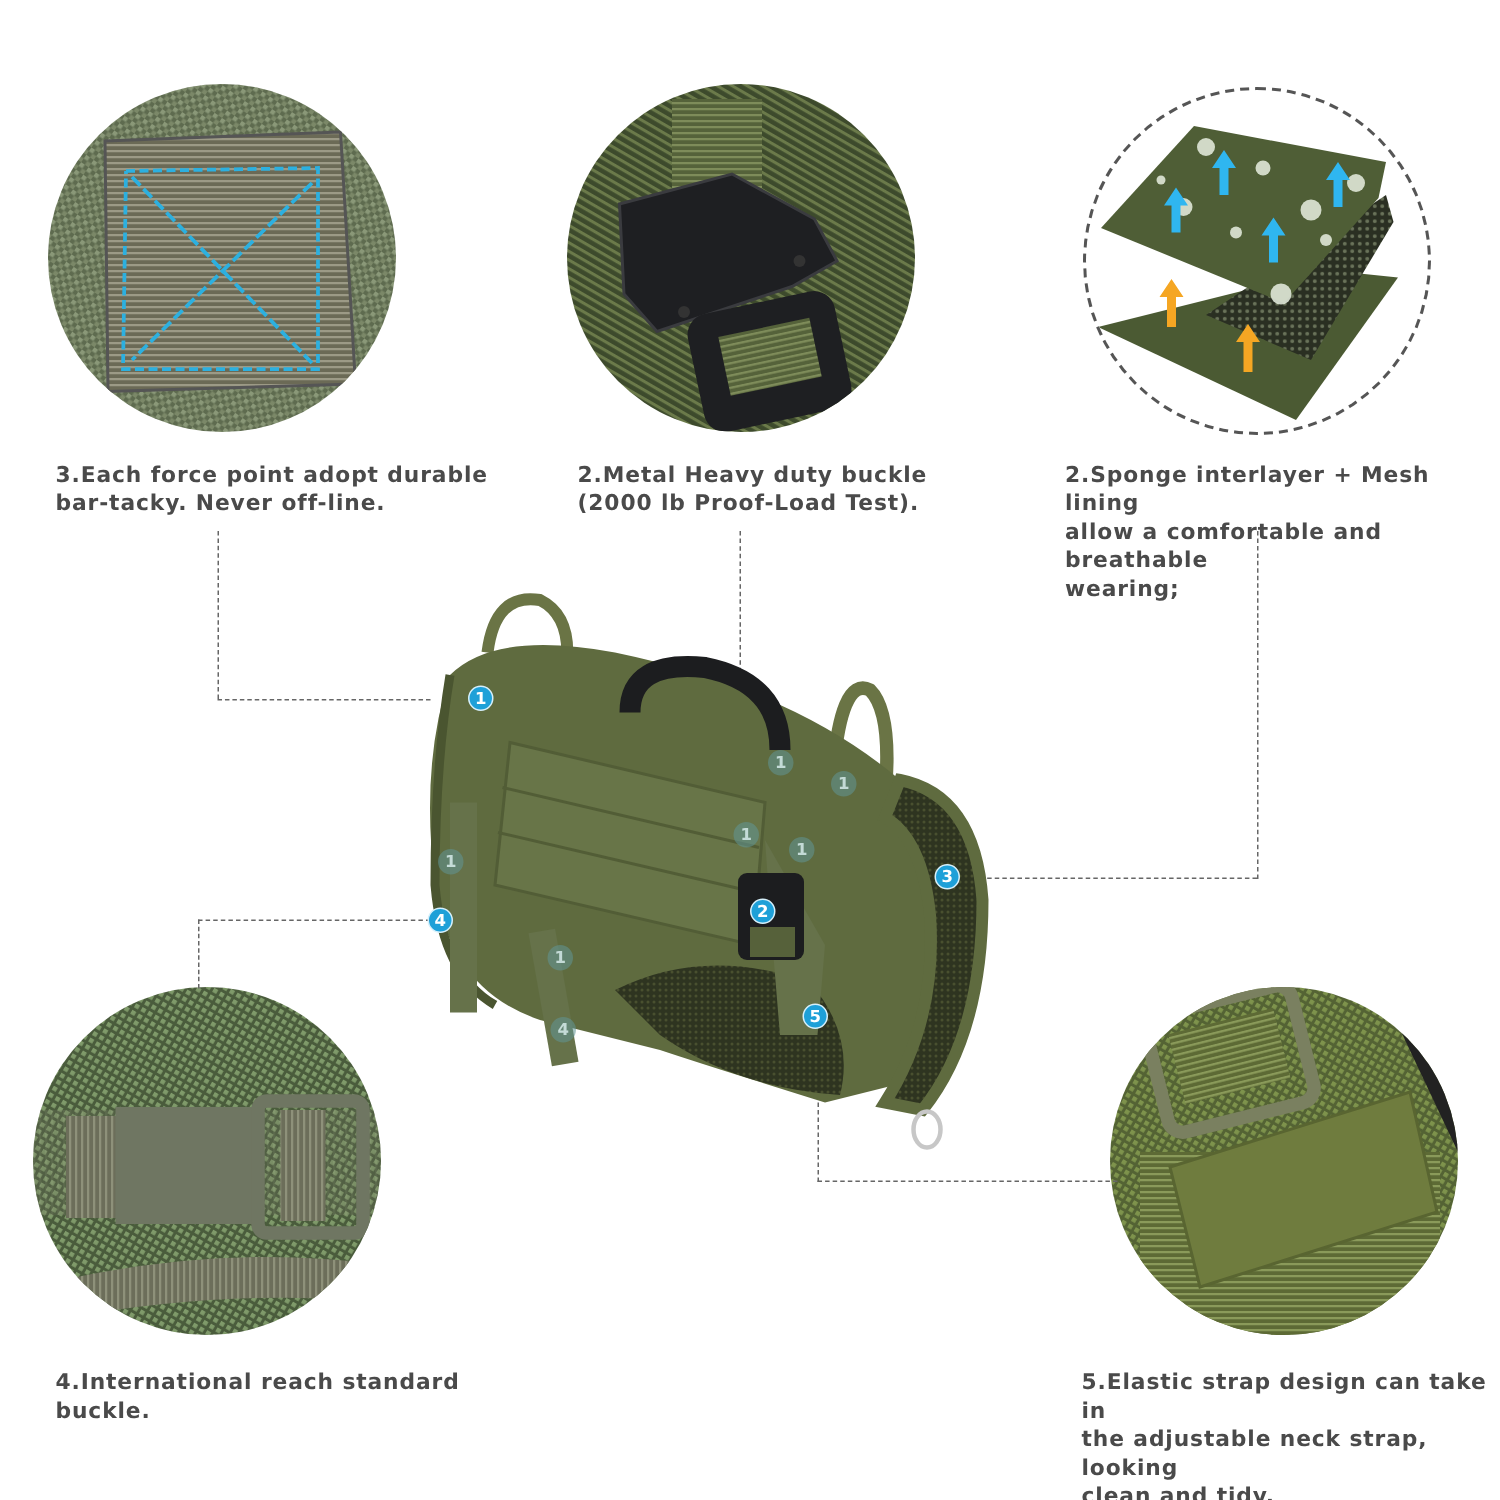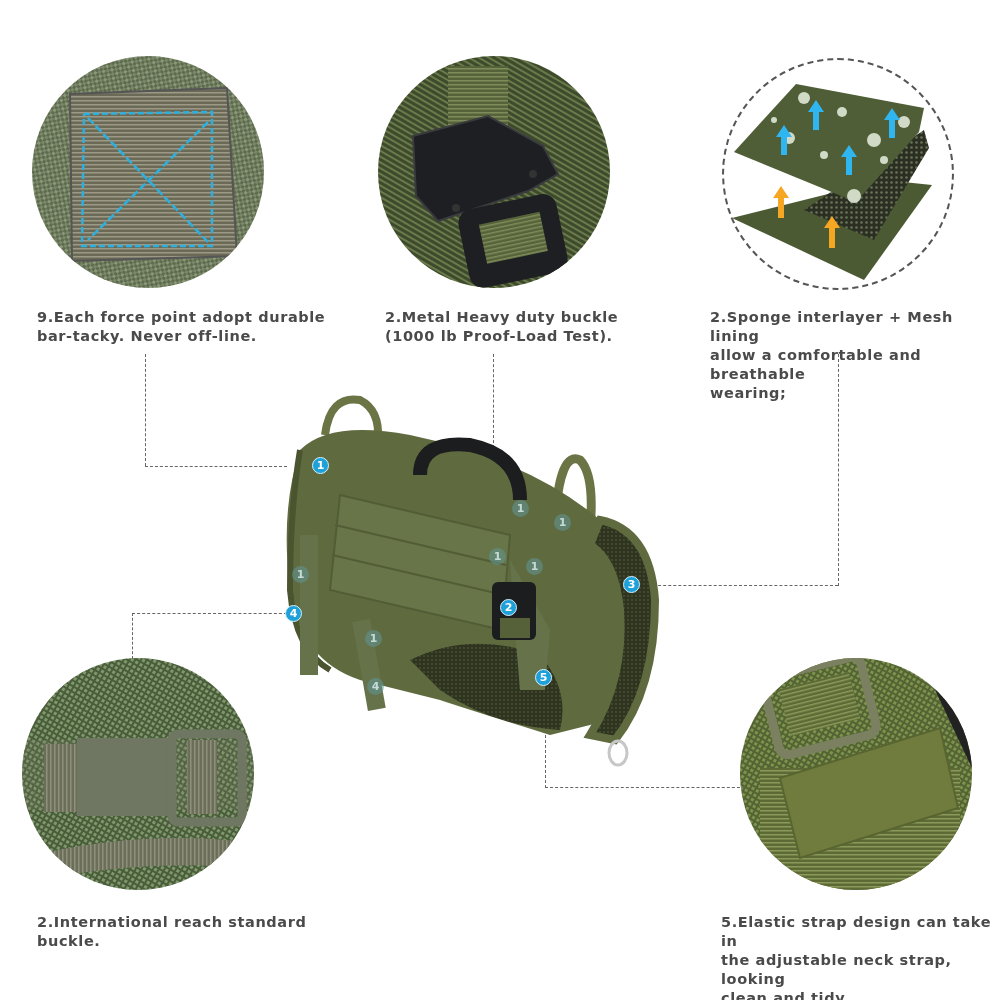--- a/index.html
+++ b/index.html
@@ -132,28 +132,28 @@
     </defs>
     <rect width="232" height="232" fill="url(#weave5)"></rect>
     <path d="M180 0 L232 0 L232 110 Z" fill="#222"></path>
     <rect x="30" y="8" width="100" height="80" rx="10" fill="none" stroke="#7a8060" stroke-width="9" transform="rotate(-14 80 48)"></rect>
     <rect x="44" y="22" width="72" height="48" fill="url(#strap5)" transform="rotate(-14 80 48)"></rect>
     <rect x="20" y="110" width="200" height="122" fill="url(#strap5)"></rect>
     <polygon points="40,120 200,70 218,150 60,200" fill="#6f7c3e" stroke="#596531" stroke-width="2"></polygon>
   </svg>
 </div>
 
-<div class="caption" style="left:37px;top:308px;">9.Each force point adopt durable
+<div class="caption" style="left:37px;top:308px;">3.Each force point adopt durable
 bar-tacky. Never off-line.</div>
 <div class="caption" style="left:385px;top:308px;">2.Metal Heavy duty buckle
-(1000 lb Proof-Load Test).</div>
+(2000 lb Proof-Load Test).</div>
 <div class="caption" style="left:710px;top:308px;">2.Sponge interlayer + Mesh lining
 allow a comfortable and breathable
 wearing;</div>
-<div class="caption" style="left:37px;top:913px;">2.International reach standard
+<div class="caption" style="left:37px;top:913px;">4.International reach standard
 buckle.</div>
 <div class="caption" style="left:721px;top:913px;">5.Elastic strap design can take in
 the adjustable neck strap, looking
 clean and tidy.</div>
 
 <div>
   <div class="dash-v" style="left:145px;top:354px;height:112px;"></div>
   <div class="dash-h" style="left:145px;top:466px;width:142px;"></div>
 </div>
 <div>

